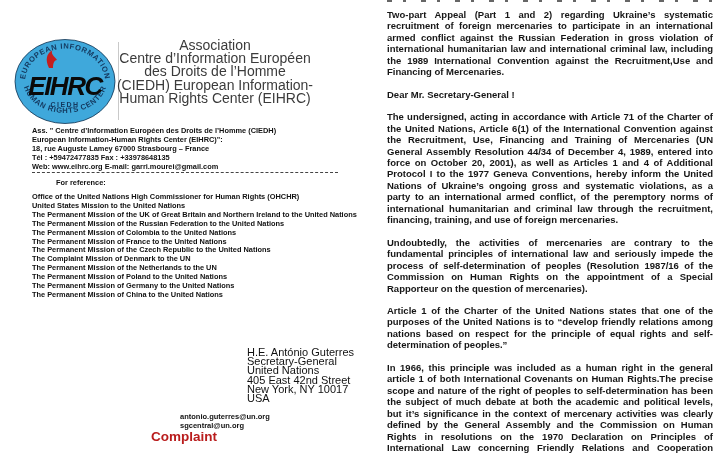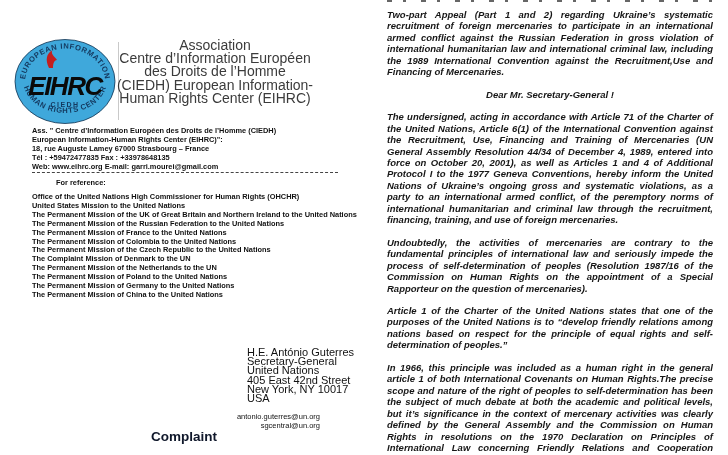--- a/index.html
+++ b/index.html
@@ -17,30 +17,30 @@
     font-size:14px;line-height:13.2px;color:#3b3b3b;font-weight:400;
   }
   .logo-divider{left:118px;top:42px;width:1px;height:78px;background:#c9c9c9;}
 
   .addr-block{left:32px;top:127px;font-size:7.4px;line-height:8.9px;font-weight:700;color:#111;}
   .dashed-rule{left:32px;top:172px;width:306px;border-top:1px dashed #444;height:0;}
   .ref-label{left:32px;top:178px;font-size:7.4px;font-weight:700;color:#111;padding-left:24px;}
   .ref-list{left:32px;top:193px;width:332px;font-size:7.4px;line-height:8.9px;font-weight:700;color:#111;}
 
   .addressee{left:247px;top:348px;font-size:11px;line-height:9.2px;font-weight:400;color:#111;}
-  .emails{left:180px;top:412px;width:140px;text-align:right;font-size:7.5px;line-height:9.2px;font-weight:400;color:#111;}
-  .complaint{left:151px;top:429px;font-size:13.5px;font-weight:700;color:#0f172a;}
+  .emails{left:180px;top:412px;width:140px;font-size:7.5px;line-height:9.2px;font-weight:700;color:#111;}
+  .complaint{left:151px;top:429px;font-size:13.5px;font-weight:700;color:#b91c1c;}
 
   
   .letter-body{
     left:387px;top:9px;width:326px;
     font-size:9.5px;line-height:11.45px;font-weight:700;color:#161616;
   }
-  .letter-body p{margin:0 0 11px 0;text-align:justify;font-style:italic;}
-  .letter-body .salutation{text-align:center;}
+  .letter-body p{margin:0 0 11px 0;text-align:justify;}
+  .letter-body .salutation{}
   .clipped-fragments{
     left:387px;top:0;width:326px;height:2px;opacity:.75;
     background:repeating-linear-gradient(90deg,#333 0 5px,transparent 5px 16px,#333 16px 19px,transparent 19px 34px);
   }
 </style>
 </head>
 <body>
 
 <svg class="abs" style="left:14px;top:39px" width="102" height="85" viewBox="0 0 102 85" aria-hidden="true">
   <ellipse cx="51" cy="42.5" rx="50" ry="42" fill="#3fa8db" stroke="#10314f" stroke-width="0.8"></ellipse>
@@ -79,22 +79,22 @@
 
 <div class="abs dashed-rule"></div>
 
 <div class="abs ref-label">For reference:</div>
 
 <div class="abs ref-list">
   <div>Office of the United Nations High Commissioner for Human Rights (OHCHR)</div>
   <div>United States Mission to the United Nations</div>
   <div>The Permanent Mission of the UK of Great Britain and Northern Ireland to the United Nations</div>
   <div>The Permanent Mission of the Russian Federation to the United Nations</div>
+  <div>The Permanent Mission of Colombia to the United Nations</div>
   <div>The Permanent Mission of France to the United Nations</div>
-  <div>The Permanent Mission of Colombia to the United Nations</div>
   <div>The Permanent Mission of the Czech Republic to the United Nations</div>
   <div>The Complaint Mission of Denmark to the UN</div>
   <div>The Permanent Mission of the Netherlands to the UN</div>
   <div>The Permanent Mission of Poland to the United Nations</div>
   <div>The Permanent Mission of Germany to the United Nations</div>
   <div>The Permanent Mission of China to the United Nations</div>
 </div>
 
 <div class="abs addressee">
   <div>H.E. António Guterres</div>

